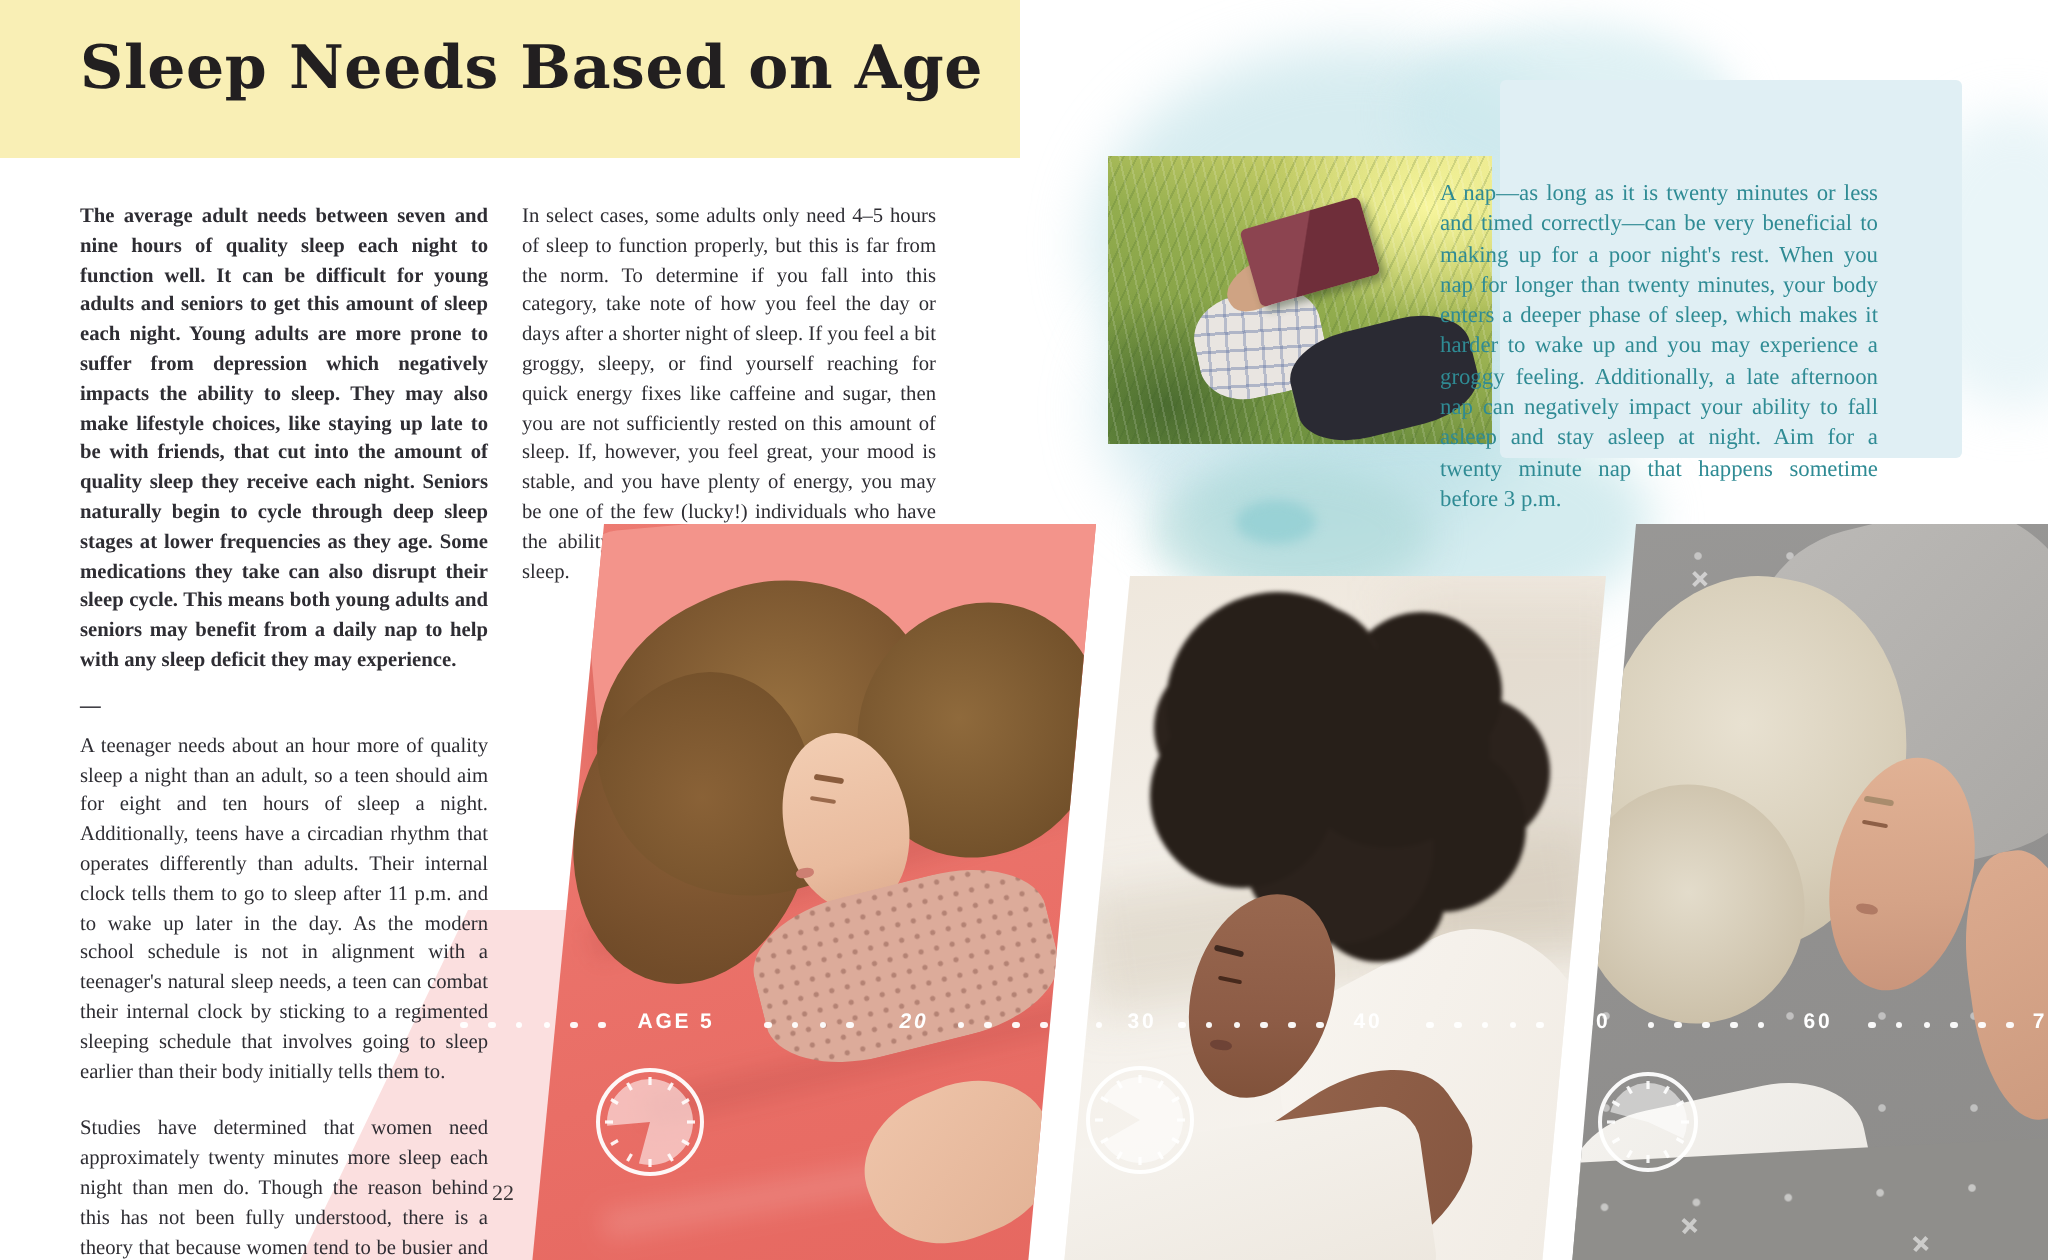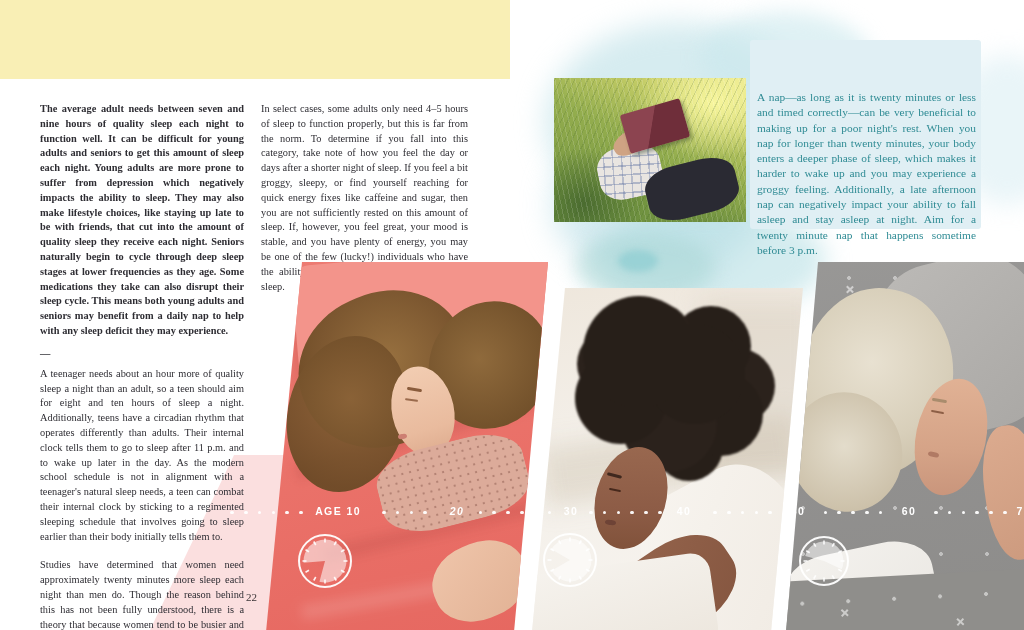--- a/index.html
+++ b/index.html
@@ -32,21 +32,21 @@
   .wc1{left:545px;top:22px;width:270px;height:200px;background:rgba(189,224,231,.62);filter:blur(14px);}
   .wc2{left:552px;top:130px;width:210px;height:150px;background:rgba(178,219,227,.55);filter:blur(15px);}
   .wc3{left:596px;top:205px;width:230px;height:110px;background:rgba(184,223,229,.6);filter:blur(12px);}
   .wc4{left:700px;top:12px;width:170px;height:90px;background:rgba(201,231,237,.6);filter:blur(10px);}
   .wc5{left:952px;top:55px;width:110px;height:150px;background:rgba(206,233,239,.45);filter:blur(12px);}
   .wc6{left:575px;top:232px;width:140px;height:70px;background:rgba(168,214,212,.5);filter:blur(9px);}
   .wc7{left:618px;top:250px;width:40px;height:22px;background:rgba(130,200,205,.55);filter:blur(3px);}
   .nap-panel{left:750px;top:40px;width:231px;height:189px;background:#e0eff4;border-radius:3px;}
   .nap-title{left:757px;top:60px;margin:0;font-family:"Liberation Sans",sans-serif;
       font-weight:700;font-size:16.5px;color:#156d79;}
-  .nap-body{left:757px;top:90px;width:219px;margin:0;font-size:11.4px;line-height:15.3px;
+  .nap-body{left:720px;top:90px;width:219px;margin:0;font-size:11.4px;line-height:15.3px;
       text-align:justify;color:#2f8b94;}
 
   
   .grass-photo{left:554px;top:78px;width:192px;height:144px;overflow:hidden;
       background:linear-gradient(205deg,#e9e68c 0%,#c3cc66 22%,#93ad4e 48%,#76984385 70%,#6d9140 100%),
                  linear-gradient(160deg,#aab855,#7d9c42 60%,#5f8038);}
   .grass-glow{left:80px;top:-30px;width:160px;height:110px;border-radius:50%;
       background:radial-gradient(closest-side,rgba(250,248,160,.95),rgba(250,248,160,0));}
   .grass-blades{left:0;top:0;right:0;bottom:0;
       background:repeating-linear-gradient(78deg,rgba(255,255,255,.14) 0 1px,rgba(0,0,0,0) 1px 5px),
@@ -145,20 +145,21 @@
   .clock{position:absolute;}
 </style>
 </head>
 <body>
 
 <div id="canvas">
 
   <div class="abs pink-block" style="background: rgb(251, 223, 223);"></div>
 
   <div class="abs banner" style="background: rgb(249, 239, 181);"></div>
+  <h1 class="abs page-title" style="color: rgb(34, 31, 32);">Sleep Needs Based on Age</h1>
 
   <div class="abs col col1">
     <p class="lead">The average adult needs between seven and nine hours of quality sleep each night to function well. It can be difficult for young adults and seniors to get this amount of sleep each night. Young adults are more prone to suffer from depression which negatively impacts the ability to sleep. They may also make lifestyle choices, like staying up late to be with friends, that cut into the amount of quality sleep they receive each night. Seniors naturally begin to cycle through deep sleep stages at lower frequencies as they age. Some medications they take can also disrupt their sleep cycle. This means both young adults and seniors may benefit from a daily nap to help with any sleep deficit they may experience.</p>
     <div class="para-divider">—</div>
     <p class="p2">A teenager needs about an hour more of quality sleep a night than an adult, so a teen should aim for eight and ten hours of sleep a night. Additionally, teens have a circadian rhythm that operates differently than adults. Their internal clock tells them to go to sleep after 11 p.m. and to wake up later in the day. As the modern school schedule is not in alignment with a teenager's natural sleep needs, a teen can combat their internal clock by sticking to a regimented sleeping schedule that involves going to sleep earlier than their body initially tells them to.</p>
     <p>Studies have determined that women need approximately twenty minutes more sleep each night than men do. Though the reason behind this has not been fully understood, there is a theory that because women tend to be busier and more prone to multitasking that their brains may need more time to recuperate from the day's exertion.</p>
   </div>
   <div class="abs col col2">
     <p>In select cases, some adults only need 4–5 hours of sleep to function properly, but this is far from the norm. To determine if you fall into this category, take note of how you feel the day or days after a shorter night of sleep. If you feel a bit groggy, sleepy, or find yourself reaching for quick energy fixes like caffeine and sugar, then you are not sufficiently rested on this amount of sleep. If, however, you feel great, your mood is stable, and you have plenty of energy, you may be one of the few (lucky!) individuals who have the ability to function at their highest on less sleep.</p>
   </div>
@@ -267,21 +268,21 @@
       <span class="tl-dot" style="left: 837.4px; background: rgb(255, 255, 255);"></span>
       <span class="tl-dot" style="left: 851.2px; background: rgb(255, 255, 255);"></span>
       <span class="tl-dot" style="left: 865px; background: rgb(255, 255, 255);"></span>
       <span class="tl-dot" style="left: 878.8px; background: rgb(255, 255, 255);"></span>
       <span class="tl-dot" style="left: 934px; background: rgb(255, 255, 255);"></span>
       <span class="tl-dot" style="left: 947.8px; background: rgb(255, 255, 255);"></span>
       <span class="tl-dot" style="left: 961.6px; background: rgb(255, 255, 255);"></span>
       <span class="tl-dot" style="left: 975.4px; background: rgb(255, 255, 255);"></span>
       <span class="tl-dot" style="left: 989.2px; background: rgb(255, 255, 255);"></span>
       <span class="tl-dot" style="left: 1003px; background: rgb(255, 255, 255);"></span>
-      <span class="tl-label" style="left: 338px; color: rgb(255, 255, 255);">AGE 10</span>
+      <span class="tl-label" style="left: 338px; color: rgb(255, 255, 255);">AGE 5</span>
       <span class="tl-label" style="left: 457px; color: rgb(255, 255, 255); font-style: italic;">20</span>
       <span class="tl-label" style="left: 571px; color: rgb(255, 255, 255);">30</span>
       <span class="tl-label" style="left: 684px; color: rgb(255, 255, 255);">40</span>
       <span class="tl-label" style="left: 798px; color: rgb(255, 255, 255);">50</span>
       <span class="tl-label" style="left: 909px; color: rgb(255, 255, 255);">60</span>
       <span class="tl-label" style="left: 1020px; color: rgb(255, 255, 255);">7</span>
     </div>
   <div class="abs" style="left:0;top:0;width:1024px;height:630px;pointer-events:none;">
       <svg viewBox="-32 -32 64 64" class="clock" style="left: 293px; top: 529px; width: 64px; height: 64px;">
         <circle r="26" fill="none" stroke="rgba(255,255,255,0.95)" stroke-width="2"></circle>

